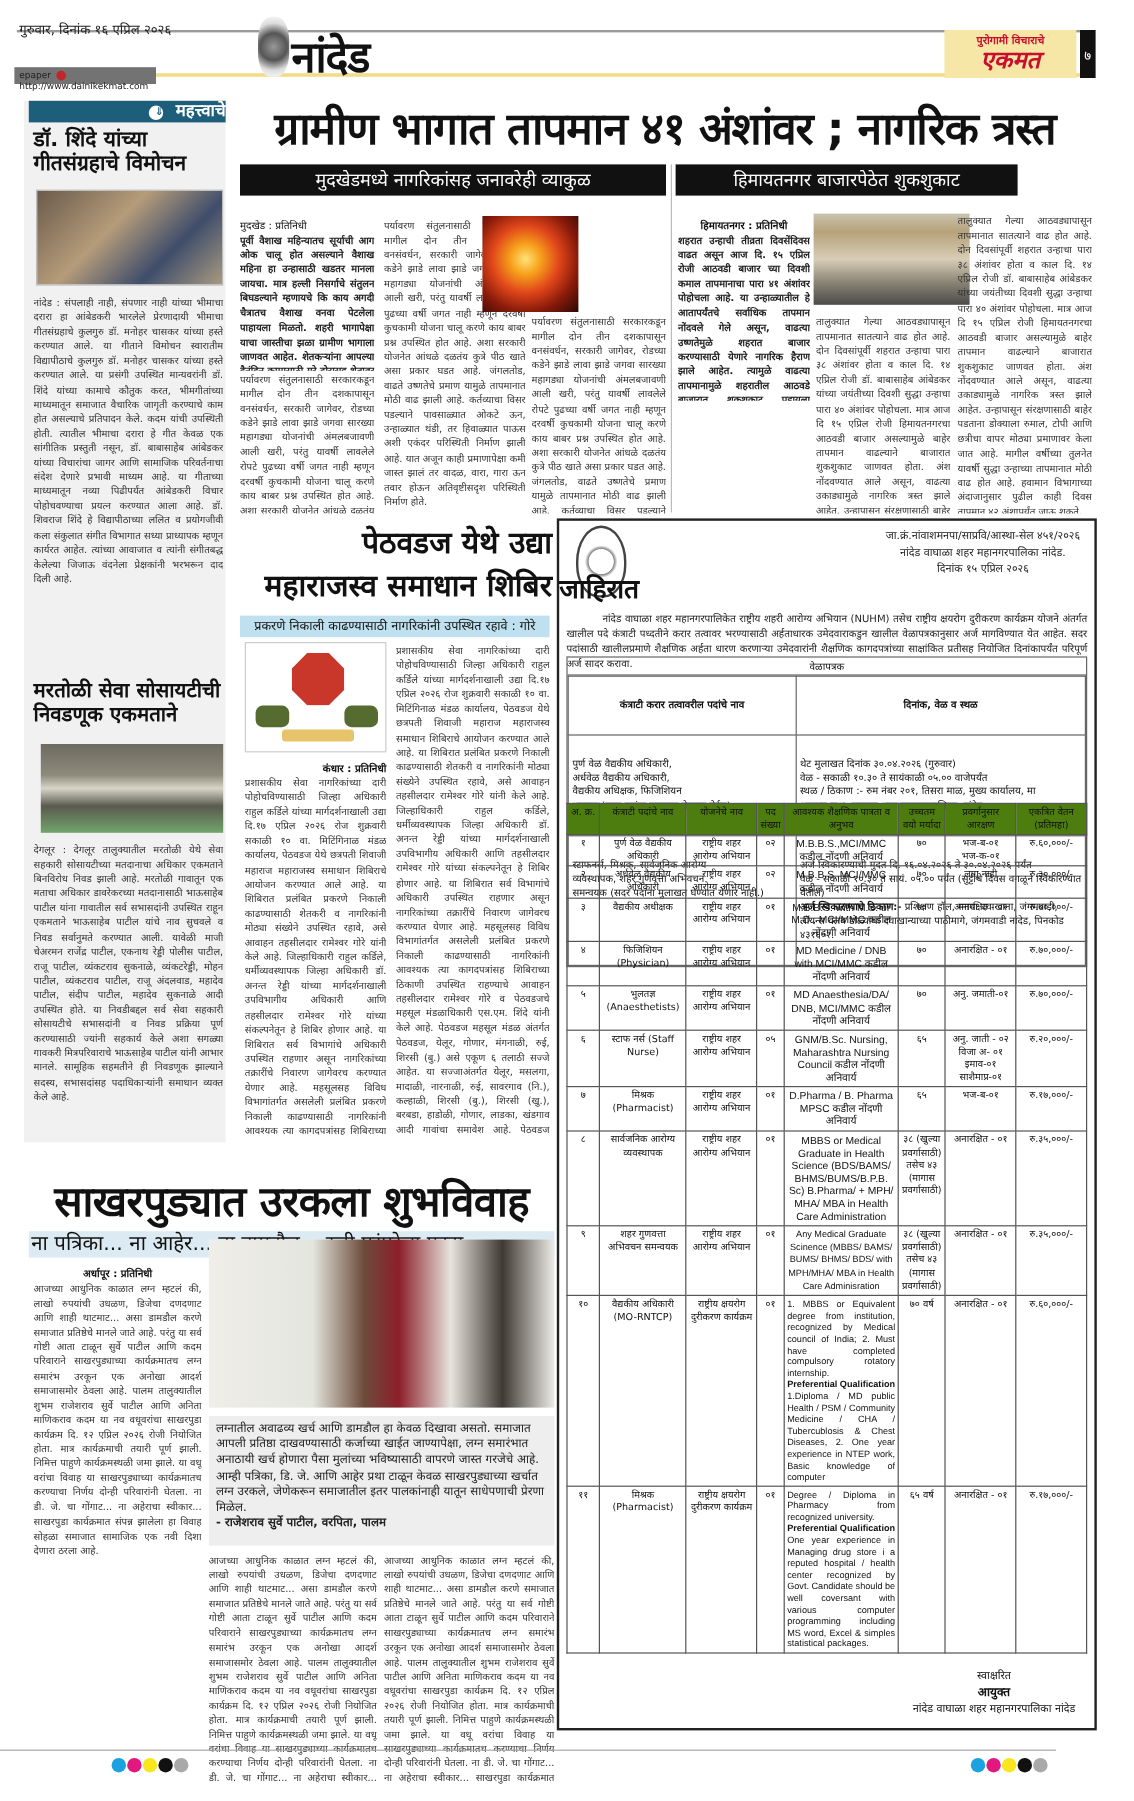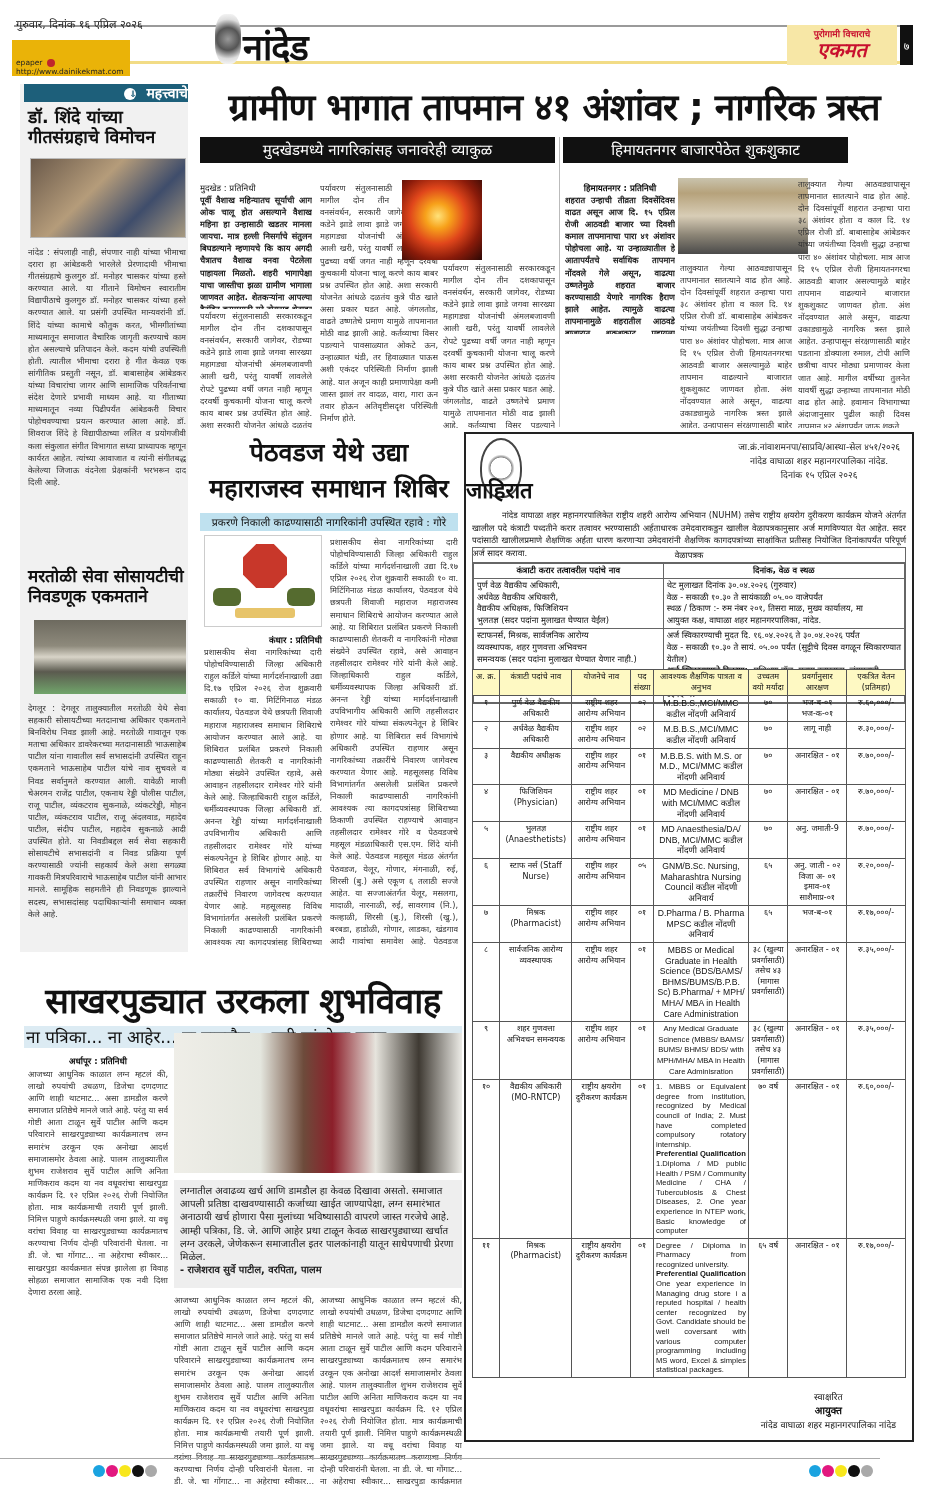--- a/index.html
+++ b/index.html
@@ -1,20 +1,20 @@
 <!DOCTYPE html>
 <html><head>
 <meta charset="utf-8">
 <style>
 *{box-sizing:border-box;margin:0;padding:0}
 body{width:945px;height:1501px;background:#fff;font-family:"DejaVu Sans","Liberation Sans",sans-serif;color:#111;position:relative;overflow:hidden}
 .abs{position:absolute}
 .mast-rule{left:14px;top:25px;width:896px;height:2px;background:#9a9a9a}
 .mast-date{left:16px;top:16px;font-size:11px;color:#222}
-.mast-epaper{left:12px;top:40px;width:118px;height:14px;background:#eab308;font-size:7.5px;padding:18px 4px;color:#222}
+.mast-epaper{left:12px;top:56px;width:118px;height:14px;background:#737373;font-size:7.5px;padding:2px 4px;color:#222}
 .mast-epaper .q{display:inline-block;width:8px;height:8px;background:#c0262c;border-radius:50%;vertical-align:middle;margin:0 2px}
 .mast-line{left:130px;top:61px;width:780px;height:3px;background:#f2dc86}
 .mast-emblem{left:215px;top:14px;width:26px;height:50px;background:radial-gradient(circle,#999 0%,#555 40%,#ddd 70%,#fff 100%);border-radius:40%}
 .mast-city{left:243px;top:22px;font-size:36px;font-weight:bold;letter-spacing:-1px;color:#111;font-family:"DejaVu Sans",sans-serif}
 .mast-brand{left:787px;top:25px;width:110px;height:40px;background:#f7e7a6;text-align:center}
 .mast-brand .tag{font-size:9px;color:#c8102e;font-weight:bold;display:block;margin-top:2px}
 .mast-brand .name{font-size:20px;color:#c8102e;font-weight:bold;font-style:italic;display:block;line-height:20px}
 .mast-page{left:900px;top:25px;width:13px;height:40px;background:#111;color:#fff;font-size:11px;text-align:center;padding-top:13px}
 
 .left-col{left:20px;top:84px;width:168px;height:868px;background:#f1f1f1}
@@ -24,40 +24,40 @@
 .photo{background:linear-gradient(135deg,#6b5a4b,#b59c7a 40%,#3f4d6b 70%,#a89a80);border:1px solid #bbb}
 .photo2{background:linear-gradient(180deg,#6d6a5f 0%,#8e8a7c 35%,#d8d4c8 50%,#5b5a4f 70%,#71a56b 100%)}
 .body-text{font-size:8.2px;line-height:12.1px;color:#333;text-align:justify;overflow:hidden}
 
 .main-head{left:198px;top:84px;width:712px;font-size:37px;font-weight:bold;text-align:center;letter-spacing:-1px;line-height:48px}
 .sub-black{background:#111;color:#fff;font-size:15px;text-align:center;height:26px;line-height:26px}
 .vrule{width:1px;background:#bbb}
 .sun{background:radial-gradient(circle at 45% 45%,#ffe27a 0%,#f7a21b 20%,#e0461b 45%,#8a1b0a 70%,#2b0805 100%)}
 .street{background:linear-gradient(180deg,#c9c3ad 0%,#b6a27b 20%,#d8cdb6 50%,#8c8576 75%,#4a4a4a 100%)}
 
-.peth-head{left:198px;top:435px;width:262px;text-align:center;font-size:25px;font-weight:bold;line-height:36px}
+.peth-head{left:198px;top:435px;width:262px;text-align:right;font-size:25px;font-weight:bold;line-height:36px}
 .peth-sub{left:200px;top:513px;width:258px;height:18px;background:#bfe1ef;font-size:10.5px;text-align:center;line-height:18px}
 .seal{left:204px;top:535px;width:118px;height:92px;border:1px solid #ccc;background:#fff}
 .seal .octa{position:absolute;left:38px;top:8px;width:44px;height:44px;background:#c8372a;clip-path:polygon(30% 0,70% 0,100% 30%,100% 70%,70% 100%,30% 100%,0 70%,0 30%)}
 .seal .lion-l,.seal .lion-r{position:absolute;top:52px;width:28px;height:18px;background:#556b2f;border-radius:6px}
 .seal .band{position:absolute;left:30px;top:72px;width:60px;height:10px;background:#e7c46a;border-radius:3px}
 
 .adv{left:464px;top:432px;width:450px;height:1010px;border:2px solid #222;background:#fff}
 .adv .emb{position:absolute;left:14px;top:4px;width:42px;height:60px;border-radius:50% 50% 45% 45%;border:2px solid #444;background:radial-gradient(circle,#fff 30%,#888 32%,#fff 40%)}
 .adv .ref{position:absolute;right:12px;top:6px;text-align:center;font-size:9px;line-height:14px;color:#222}
 .adv .title{position:absolute;left:0;width:100%;top:40px;font-size:22px;font-weight:bold}
 .adv .intro{position:absolute;left:6px;right:6px;top:75px;font-size:8.4px;line-height:12.5px;color:#222;text-align:justify;text-indent:30px}
 .sched{position:absolute;left:6px;top:113px;width:434px;border:1px solid #666;font-size:8.3px;line-height:11.8px}
 .sched .cap{text-align:center;border-bottom:1px solid #666;height:15px;line-height:15px}
 .sched table,.jobs{border-collapse:collapse;width:100%}
-.sched td,.sched th{border:1px solid #666;padding:1px 3px;vertical-align:top;font-weight:normal}
+.sched td,.sched th{border:1px solid #666;padding:18px 3px;vertical-align:top;font-weight:normal}
 .sched th{text-align:center;font-weight:bold}
 .jobs{position:absolute;left:6px;top:235px;width:434px;font-size:8px;line-height:10.6px}
 .jobs th,.jobs td{border:1px solid #555;padding:2px 2px;text-align:center;vertical-align:top}
-.jobs th{font-weight:normal;background:#fef9c3}
+.jobs th{font-weight:normal;background:#4d7c0f}
 .jobs td.qual{font-family:"Liberation Sans",sans-serif;font-size:8.6px}
 .jobs td.qual.left{text-align:justify;font-size:7.6px;line-height:9.6px}
 .adv .foot{position:absolute;left:6px;right:6px;top:918px;font-size:8.6px;line-height:13px;color:#222}
 .adv .sign{position:absolute;right:16px;top:956px;text-align:center;font-size:9px;line-height:14px}
 .adv .sign b{font-size:10px}
 
 .sakh-head{left:24px;top:976px;width:438px;font-size:35px;font-weight:bold;text-align:center;letter-spacing:-0.5px}
 .sakh-sub{left:24px;top:1026px;width:438px;height:22px;background:#dcebf3;font-size:17px;line-height:22px;padding-left:2px}
 .wed-photo{left:174px;top:1033px;width:288px;height:140px;background:linear-gradient(90deg,#efeee8 0%,#e4e6de 30%,#6d4b3b 45%,#8c1f2a 55%,#e6e4dd 70%,#3f3a33 85%,#ecebe6 100%)}
 .quote-box{left:174px;top:1180px;width:288px;height:108px;background:#eee;padding:4px 6px;font-size:9.8px;line-height:13.2px;color:#222}
@@ -235,21 +235,21 @@
       <td style="white-space:pre-line">अनारक्षित - ०१</td>
       <td>रु.७०,०००/-</td>
     </tr>
     <tr>
       <td>५</td>
       <td>भुलतज्ञ (Anaesthetists)</td>
       <td>राष्ट्रीय शहर आरोग्य अभियान</td>
       <td>०१</td>
       <td class="qual">MD Anaesthesia/DA/ DNB, MCI/MMC कडील नोंदणी अनिवार्य</td>
       <td>७०</td>
-      <td style="white-space:pre-line">अनु. जमाती-9</td>
+      <td style="white-space:pre-line">अनु. जमाती-०१</td>
       <td>रु.७०,०००/-</td>
     </tr>
     <tr>
       <td>६</td>
       <td>स्टाफ नर्स (Staff Nurse)</td>
       <td>राष्ट्रीय शहर आरोग्य अभियान</td>
       <td>०५</td>
       <td class="qual">GNM/B.Sc. Nursing, Maharashtra Nursing Council कडील नोंदणी अनिवार्य</td>
       <td>६५</td>
       <td style="white-space:pre-line">अनु. जाती - ०२

